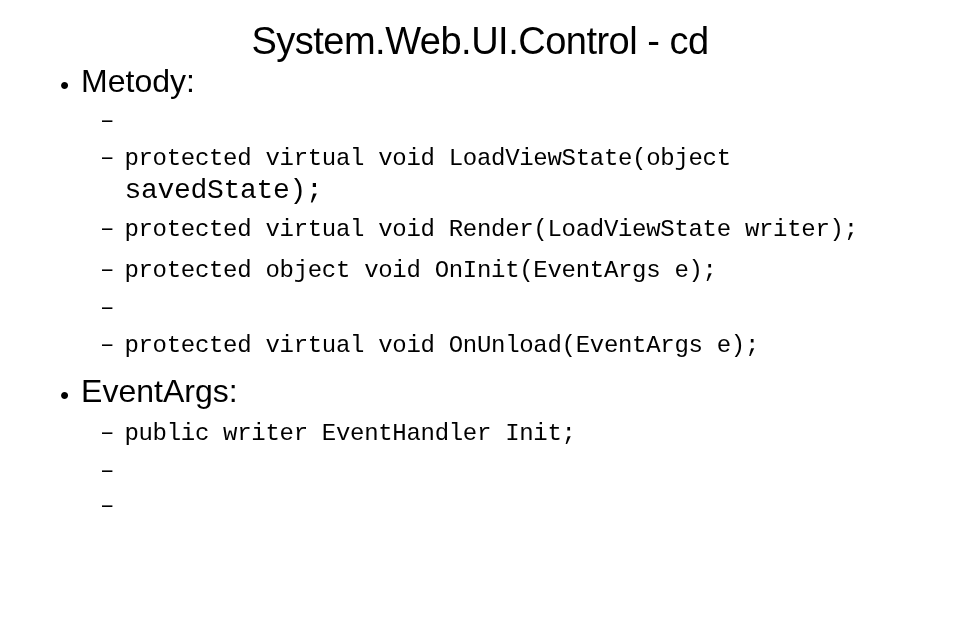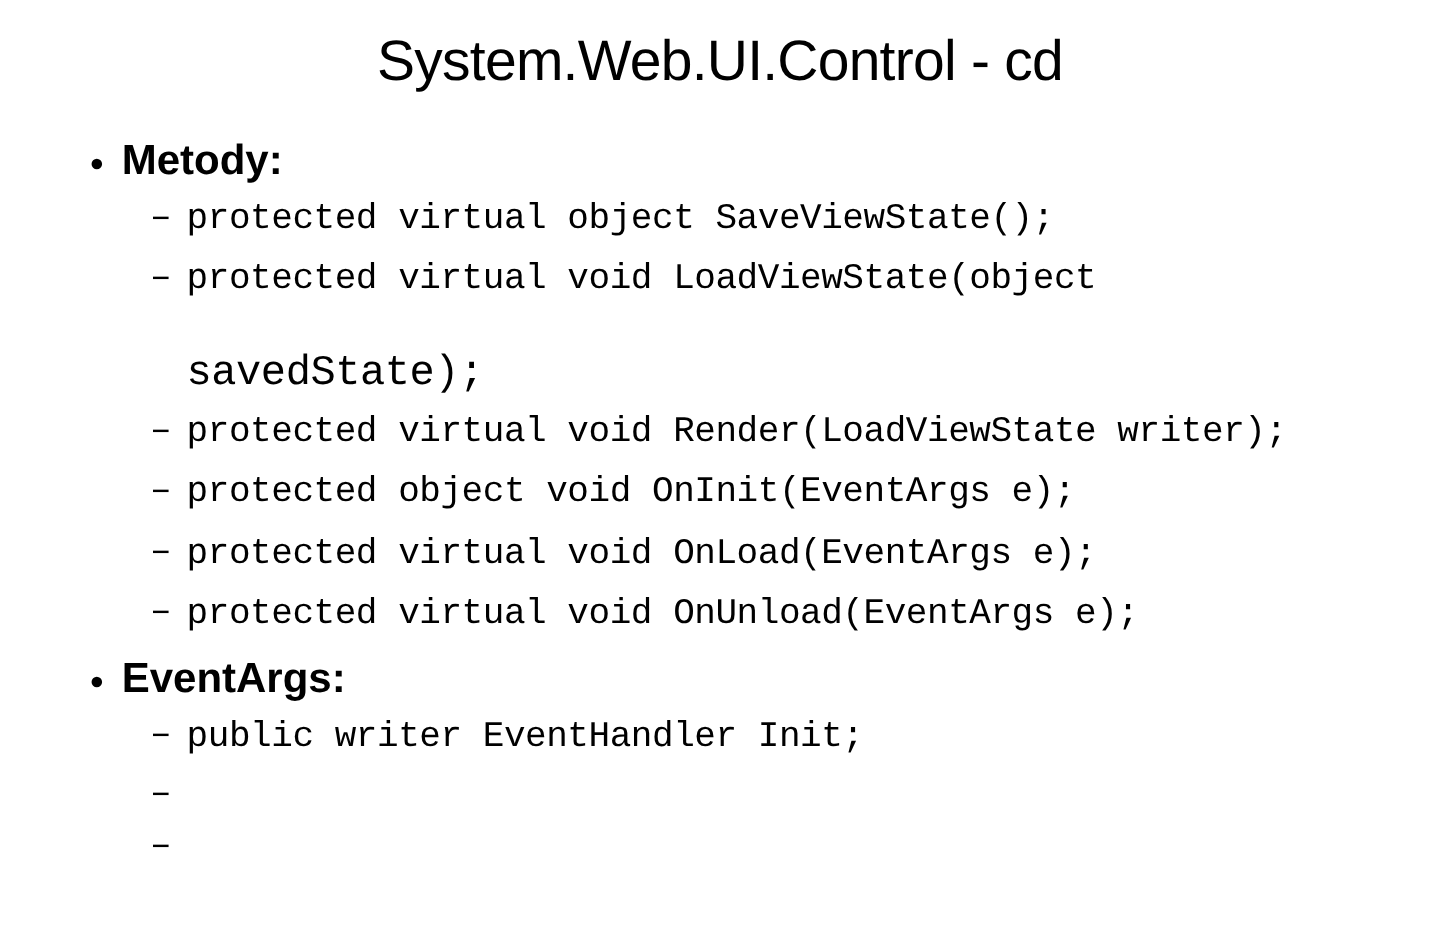--- a/index.html
+++ b/index.html
@@ -12,43 +12,42 @@
       height: 627px;
       background: #ffffff;
       font-family: Arial, Helvetica, sans-serif;
       color: #000000;
       padding: 20px 40px;
     }
     .title {
       font-size: 38px;
       font-weight: 400;
       text-align: center;
-      margin-bottom: 28px;
       letter-spacing: -0.5px;
     }
     .section {
       margin-bottom: 10px;
     }
     .bullet-item {
       display: flex;
       align-items: baseline;
       margin-bottom: 6px;
       margin-left: 20px;
     }
     .bullet-dot {
       font-size: 26px;
       line-height: 1;
       margin-right: 12px;
       flex-shrink: 0;
       position: relative;
       top: 2px;
     }
     .bullet-label {
-      font-size: 28px;
-      font-weight: 700;
+      font-size: 32px;
+      font-weight: 400;
     }
     .sub-list {
       margin-left: 60px;
       margin-top: 8px;
     }
     .sub-item {
       display: flex;
       align-items: baseline;
       margin-bottom: 8px;
     }
@@ -62,21 +61,20 @@
     }
     .sub-text {
       font-family: "Courier New", Courier, monospace;
       font-size: 24px;
       letter-spacing: -0.3px;
       line-height: 1.35;
     }
     .multi-line {
       display: flex;
       flex-direction: column;
-      gap: 30px;
     }
     .cont-line {
       font-family: "Courier New", Courier, monospace;
       font-size: 28px;
       letter-spacing: -0.3px;
     }
     .events-section {
       margin-top: 6px;
     }
   </style>
@@ -86,40 +84,38 @@
 <h1 class="title">System.Web.UI.Control - cd</h1>
 
 <div class="section">
   <div class="bullet-item">
     <span class="bullet-dot">•</span>
     <span class="bullet-label">Metody:</span>
   </div>
   <div class="sub-list">
     <div class="sub-item">
       <span class="sub-dash">–</span>
-      <span class="sub-text">protected virtual object SaveViewState();</span>
     </div>
     <div class="sub-item">
       <span class="sub-dash">–</span>
       <div class="multi-line">
         <span class="sub-text">protected virtual void LoadViewState(object</span>
         <span class="cont-line">savedState);</span>
       </div>
     </div>
     <div class="sub-item">
       <span class="sub-dash">–</span>
       <span class="sub-text">protected virtual void Render(LoadViewState writer);</span>
     </div>
     <div class="sub-item">
       <span class="sub-dash">–</span>
       <span class="sub-text">protected object void OnInit(EventArgs e);</span>
     </div>
     <div class="sub-item">
       <span class="sub-dash">–</span>
-      <span class="sub-text">protected virtual void OnLoad(EventArgs e);</span>
     </div>
     <div class="sub-item">
       <span class="sub-dash">–</span>
       <span class="sub-text">protected virtual void OnUnload(EventArgs e);</span>
     </div>
   </div>
 </div>
 
 <div class="section events-section">
   <div class="bullet-item">

